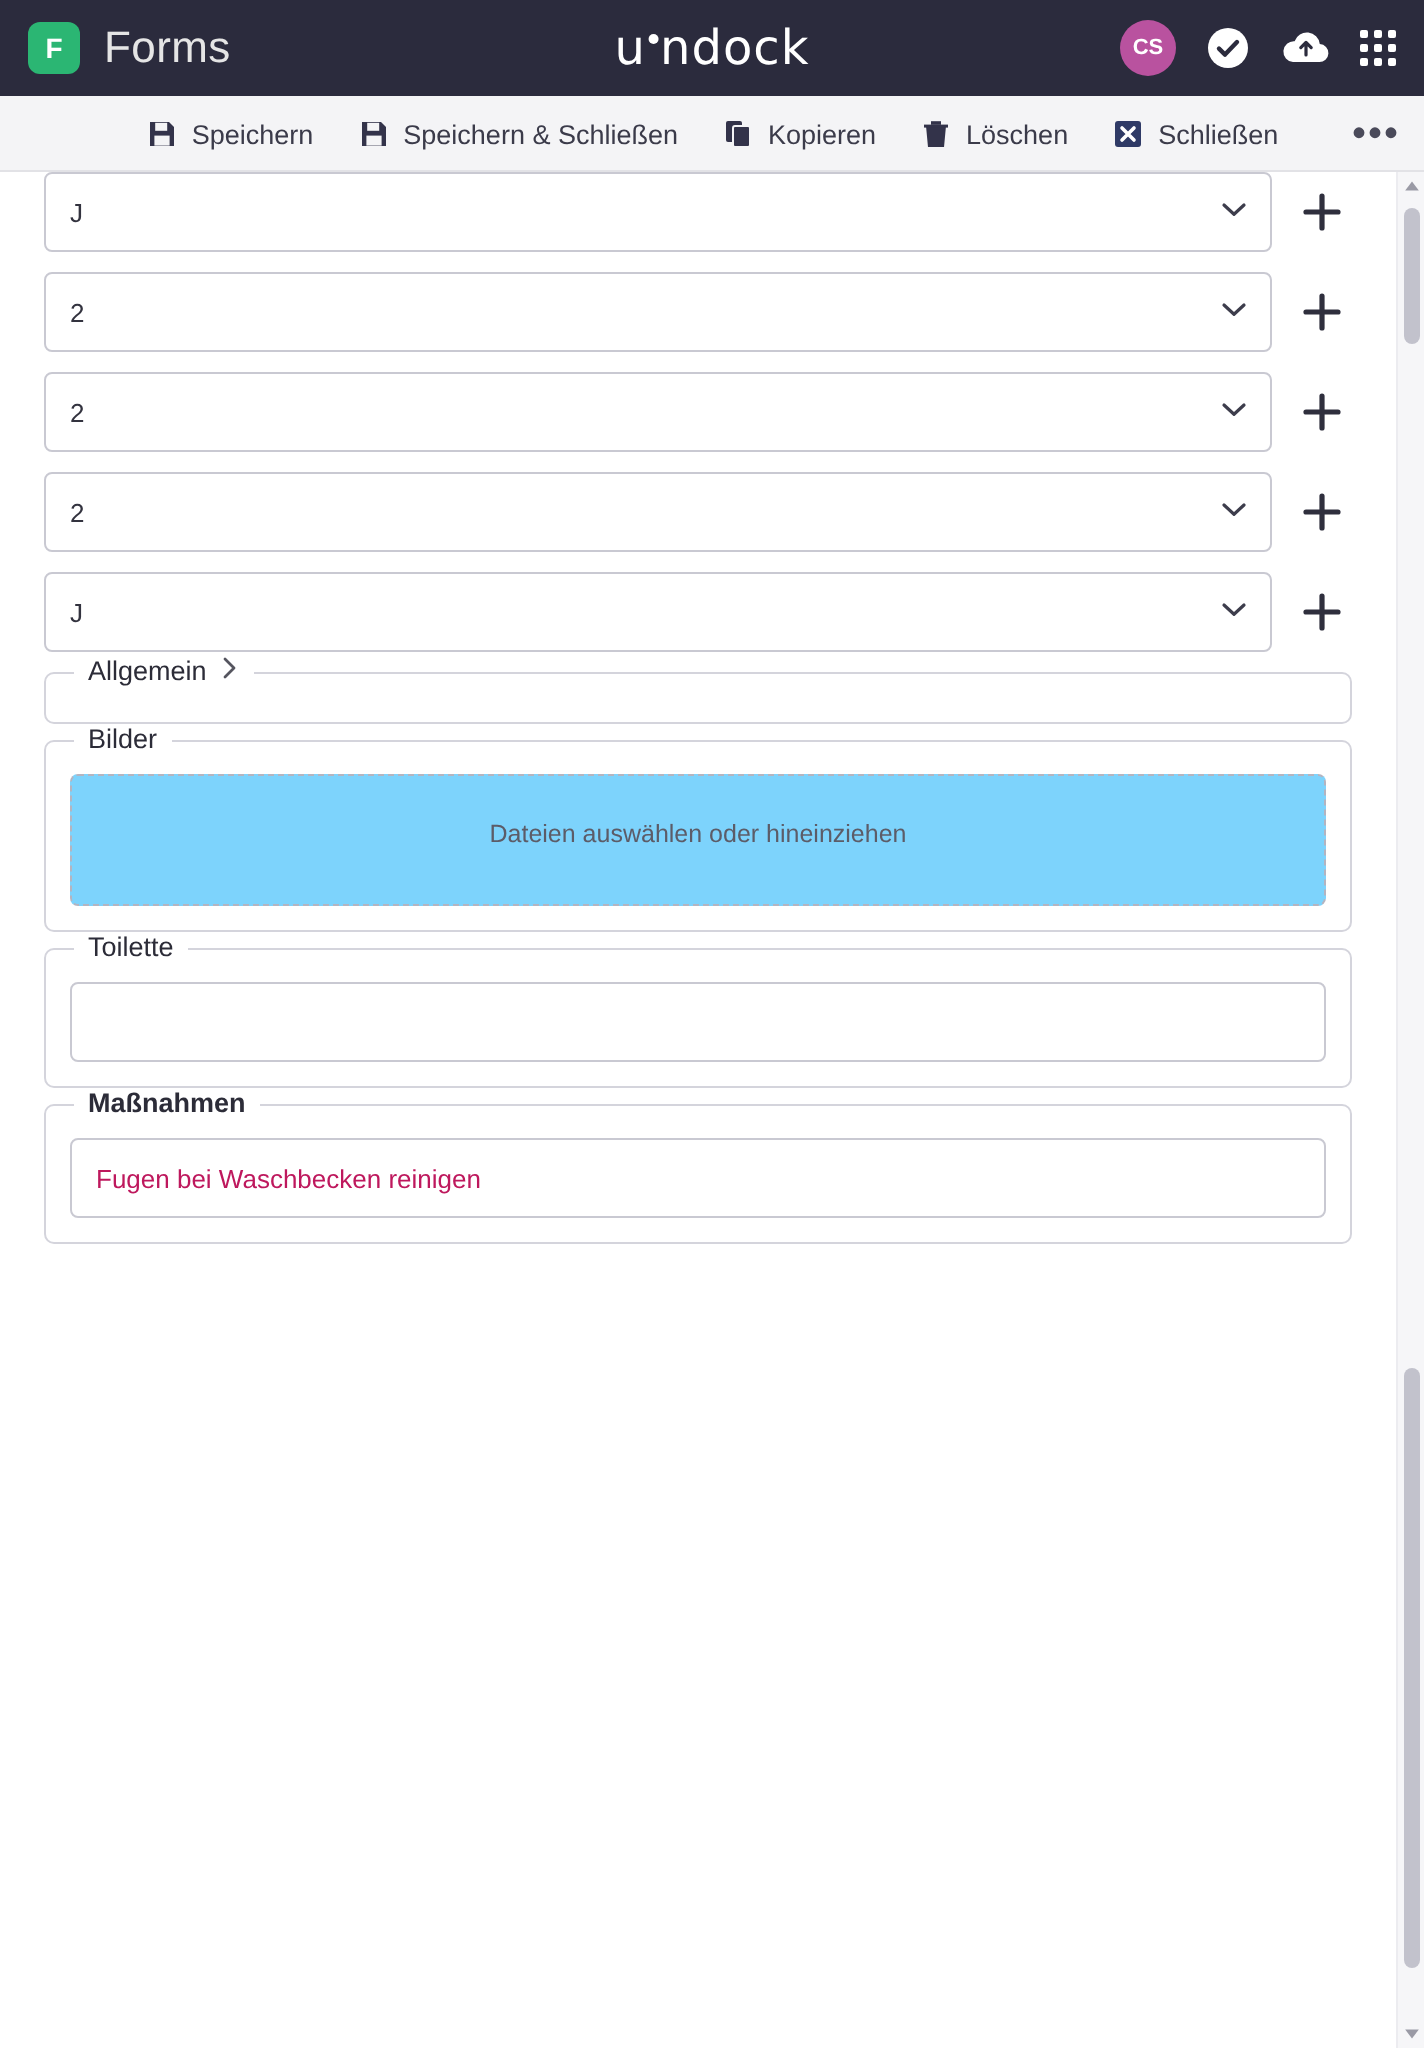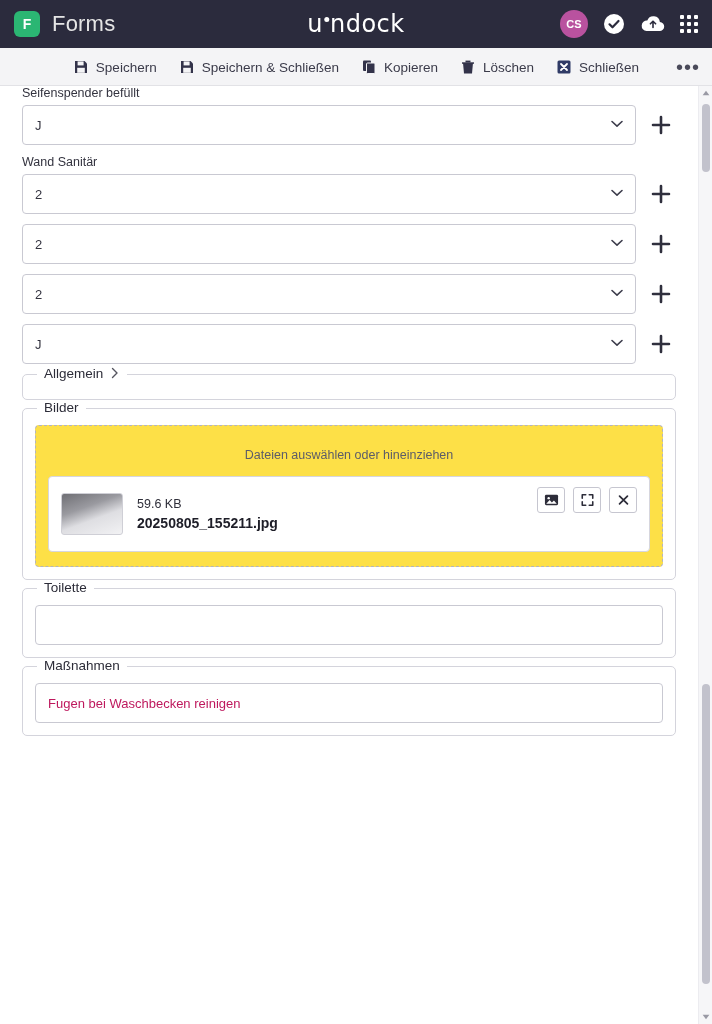--- a/index.html
+++ b/index.html
@@ -194,29 +194,29 @@
   .section.collapsed { padding: 10px 12px 6px 12px; }
   .section-legend {
     position: absolute;
     top: -9px; left: 14px;
     background: #ffffff;
     padding: 0 7px;
     font-size: 13.5px;
     color: #2c2c38;
     display: flex; align-items: center; gap: 7px;
   }
-  .section-legend.bold { font-weight: normal; }
+  .section-legend.bold { font-weight: bold; }
   .legend-chev { color: #55555f; font-size: 10px; }
 
   
   .dropzone {
     border: 1px dashed #b4b4c0;
     border-radius: 4px;
     padding: 14px 12px;
-    background: #fde047;
+    background: #7dd3fc;
   }
   .dz-text {
     text-align: center;
     font-size: 12.5px;
     color: #5c5c68;
     margin: 8px 0 14px 0;
   }
   .file-card {
     border: 1px solid #d6d6de;
     border-radius: 4px;
@@ -366,56 +366,36 @@
     </div>
 
     <div class="tb-more">•••</div>
   </div>
 
   <div class="content-wrap">
     <div class="content">
 
       <div class="field-row">
         <div class="field-col">
-          <span class="field-label">Seifenspender befüllt</span>
           <div class="select-box">
             <span>J</span>
             <span class="chev">
               <svg width="16" height="16" viewBox="0 0 16 16">
                   <path d="M3 6l5 4.6L13 6" stroke="#3d3d4c" stroke-width="1.6" fill="none" stroke-linecap="round" stroke-linejoin="round"></path>
                 </svg>
             </span>
           </div>
         </div>
         <div class="plus-btn">
           <svg width="24" height="24" viewBox="0 0 24 24">
               <path d="M12 4v16M4 12h16" stroke="#2f2f3d" stroke-width="2.6" stroke-linecap="round"></path>
             </svg>
         </div>
       </div>
 
-
-      <div class="field-row">
-        <div class="field-col">
-          <span class="field-label">Wand Sanitär</span>
-          <div class="select-box">
-            <span>2</span>
-            <span class="chev">
-              <svg width="16" height="16" viewBox="0 0 16 16">
-                  <path d="M3 6l5 4.6L13 6" stroke="#3d3d4c" stroke-width="1.6" fill="none" stroke-linecap="round" stroke-linejoin="round"></path>
-                </svg>
-            </span>
-          </div>
-        </div>
-        <div class="plus-btn">
-          <svg width="24" height="24" viewBox="0 0 24 24">
-              <path d="M12 4v16M4 12h16" stroke="#2f2f3d" stroke-width="2.6" stroke-linecap="round"></path>
-            </svg>
-        </div>
-      </div>
 
       <div class="field-row">
         <div class="field-col">
           <div class="select-box">
             <span>2</span>
             <span class="chev">
               <svg width="16" height="16" viewBox="0 0 16 16">
                   <path d="M3 6l5 4.6L13 6" stroke="#3d3d4c" stroke-width="1.6" fill="none" stroke-linecap="round" stroke-linejoin="round"></path>
                 </svg>
             </span>
@@ -442,20 +422,38 @@
         <div class="plus-btn">
           <svg width="24" height="24" viewBox="0 0 24 24">
               <path d="M12 4v16M4 12h16" stroke="#2f2f3d" stroke-width="2.6" stroke-linecap="round"></path>
             </svg>
         </div>
       </div>
 
       <div class="field-row">
         <div class="field-col">
           <div class="select-box">
+            <span>2</span>
+            <span class="chev">
+              <svg width="16" height="16" viewBox="0 0 16 16">
+                  <path d="M3 6l5 4.6L13 6" stroke="#3d3d4c" stroke-width="1.6" fill="none" stroke-linecap="round" stroke-linejoin="round"></path>
+                </svg>
+            </span>
+          </div>
+        </div>
+        <div class="plus-btn">
+          <svg width="24" height="24" viewBox="0 0 24 24">
+              <path d="M12 4v16M4 12h16" stroke="#2f2f3d" stroke-width="2.6" stroke-linecap="round"></path>
+            </svg>
+        </div>
+      </div>
+
+      <div class="field-row">
+        <div class="field-col">
+          <div class="select-box">
             <span>J</span>
             <span class="chev">
               <svg width="16" height="16" viewBox="0 0 16 16">
                   <path d="M3 6l5 4.6L13 6" stroke="#3d3d4c" stroke-width="1.6" fill="none" stroke-linecap="round" stroke-linejoin="round"></path>
                 </svg>
             </span>
           </div>
         </div>
         <div class="plus-btn">
           <svg width="24" height="24" viewBox="0 0 24 24">
@@ -476,46 +474,20 @@
       </div>
 
       <div class="section">
         <div class="section-legend">
           <span>Bilder</span>
         </div>
 
         <div class="dropzone">
           <div class="dz-text">Dateien auswählen oder hineinziehen</div>
 
-          <div class="file-card">
-            <div class="thumb"></div>
-            <div class="file-meta">
-              <div class="file-size">59.6 KB</div>
-              <div class="file-name">20250805_155211.jpg</div>
-            </div>
-            <div class="file-actions">
-              <div class="fa-btn">
-                <svg width="15" height="14" viewBox="0 0 16 14">
-                    <rect x="1" y="1.5" width="14" height="11" rx="1.4" fill="#2d2d3a"></rect>
-                    <circle cx="5" cy="5" r="1.3" fill="#ffffff"></circle>
-                    <path d="M2.4 11l3.6-4 2.4 2.6 2.2-2 3 3.4z" fill="#ffffff"></path>
-                  </svg>
-              </div>
-              <div class="fa-btn">
-                <svg width="15" height="14" viewBox="0 0 16 16">
-                    <path d="M2 6V2h4M14 6V2h-4M2 10v4h4M14 10v4h-4" stroke="#2d2d3a" stroke-width="1.8" fill="none" stroke-linecap="round" stroke-linejoin="round"></path>
-                  </svg>
-              </div>
-              <div class="fa-btn">
-                <svg width="15" height="14" viewBox="0 0 16 16">
-                    <path d="M3.5 3.5l9 9M12.5 3.5l-9 9" stroke="#2d2d3a" stroke-width="2" stroke-linecap="round"></path>
-                  </svg>
-              </div>
-            </div>
-          </div>
         </div>
       </div>
 
       <div class="section">
         <div class="section-legend">
           <span>Toilette</span>
         </div>
         <div class="text-input"></div>
       </div>
 

